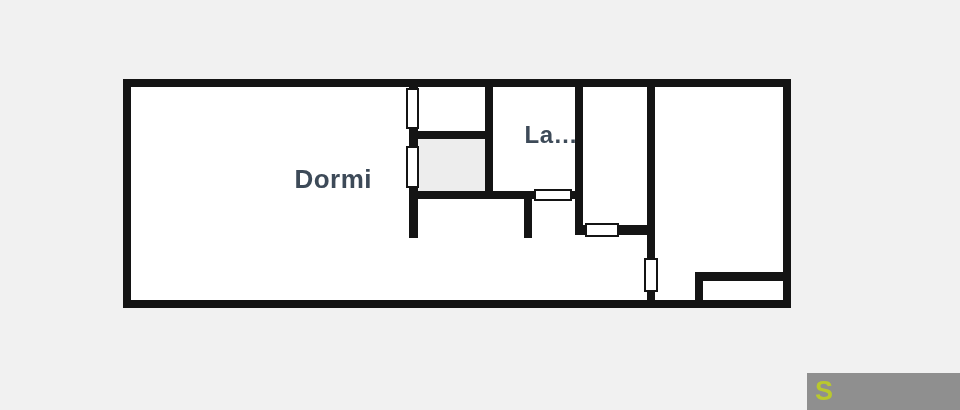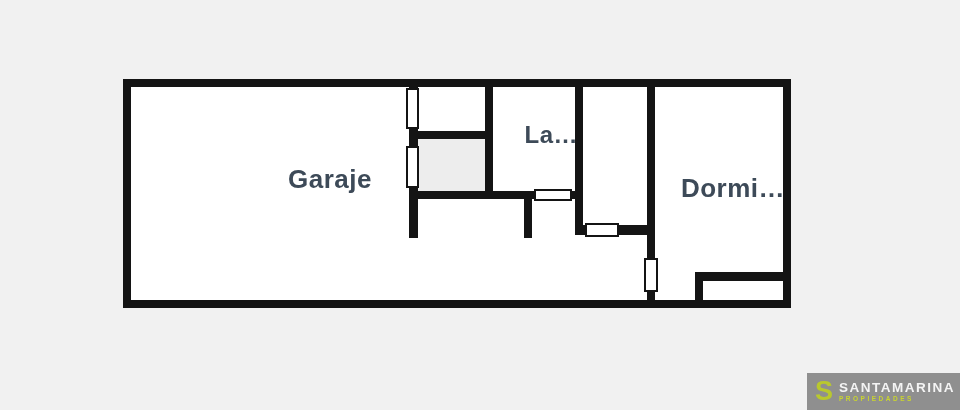--- a/index.html
+++ b/index.html
@@ -112,25 +112,20 @@
   <div class="wall" style="left:647px; top:290px; width:8px;   height:12px;"></div>
   <div class="wall" style="left:695px; top:272px; width:96px;  height:9px;"></div>
   <div class="wall" style="left:695px; top:272px; width:8px;   height:36px;"></div>
 
   <div class="opening" style="left:406px; top:88px;  width:13px; height:41px;"></div>
   <div class="opening" style="left:406px; top:146px; width:13px; height:42px;"></div>
   <div class="opening" style="left:534px; top:189px; width:38px; height:12px;"></div>
   <div class="opening" style="left:585px; top:223px; width:34px; height:14px;"></div>
   <div class="opening" style="left:644px; top:258px; width:14px; height:34px;"></div>
 
-  <div class="room-label label-garaje">Garaje</div>
+  <div class="room-label label-garaje">Dormi</div>
   <div class="room-label label-la">La…</div>
-  <div class="room-label label-dormi">Dormi…</div>
 
   <div class="watermark">
     <span class="logo-s">S</span>
-    <span class="brand-col">
-      <span class="brand-name">SANTAMARINA</span>
-      <span class="brand-tagline">PROPIEDADES</span>
-    </span>
   </div>
 
 </div>
 
 </body></html>

